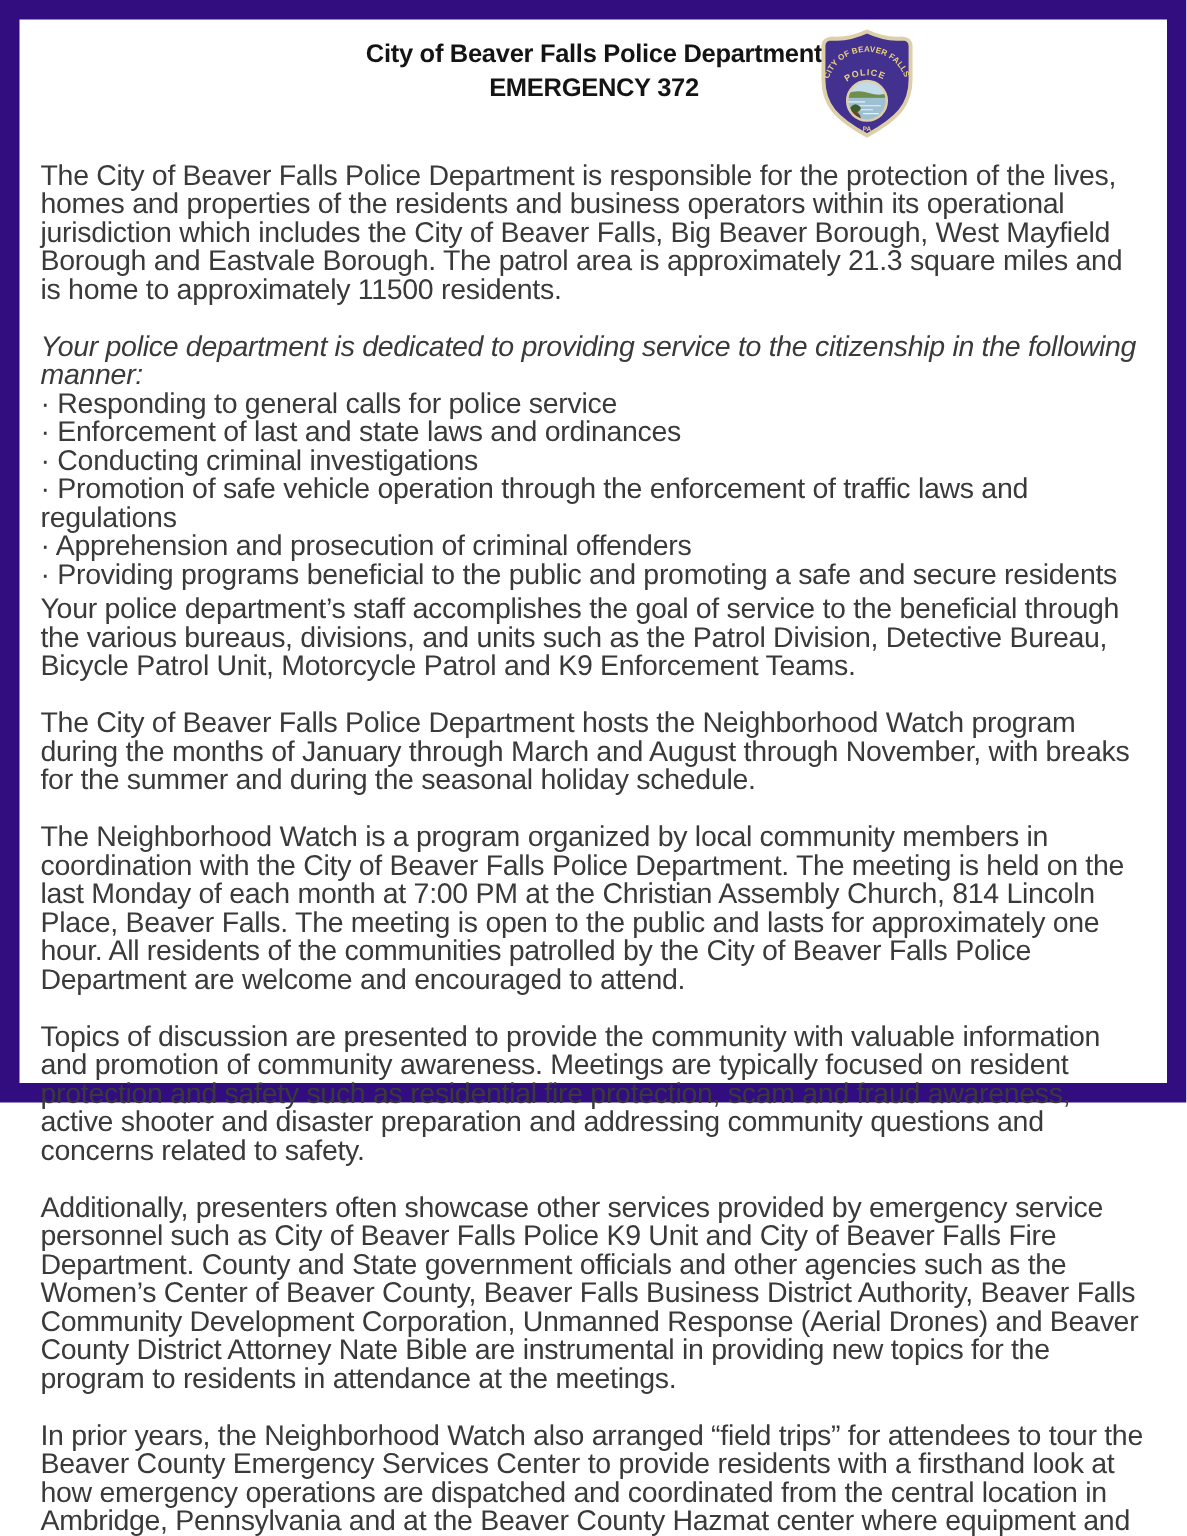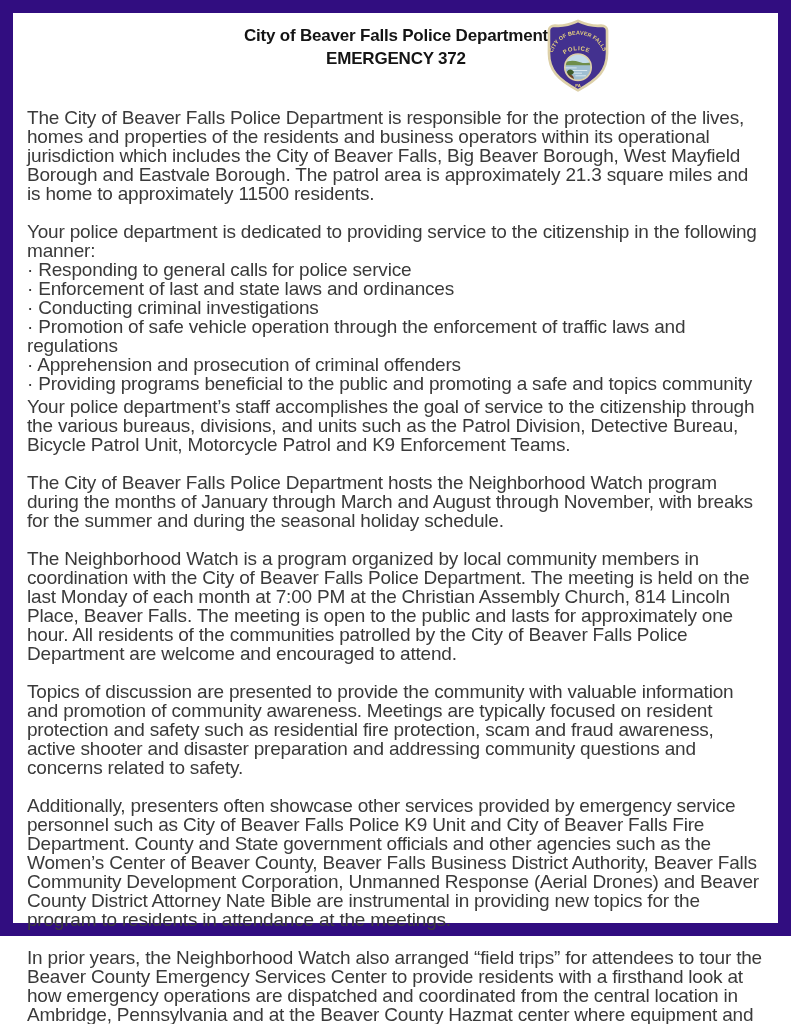--- a/index.html
+++ b/index.html
@@ -13,21 +13,21 @@
   * { box-sizing: border-box; }
   html, body { margin: 0; padding: 0; }
   body {
     width: 791px; height: 1024px;
     background: #ffffff;
     font-family: "Liberation Sans", sans-serif;
     overflow: hidden;
   }
   .page {
     position: relative;
-    width: 791px; height: 936px;
+    width: 791px; height: 735px;
     border: 13px solid var(--border-color);
     background: #ffffff;
     padding: 9px 13px 0 14px;
   }
   .hdr {
     position: relative;
     text-align: center;
     padding-top: 2px;
     min-height: 78px;
   }
@@ -47,21 +47,21 @@
   }
   main { margin-top: 8px; }
   p, .svc-item {
     font-size: 19px;
     line-height: 19px;
     letter-spacing: -0.2px;
     color: var(--text-color);
     margin: 0;
   }
   p { margin-bottom: 19px; }
-  p.nogap { margin-bottom: 0; }
+  p.nogap { margin-bottom: 0; font-style: italic; }
   .svc-list { margin: 0 0 4px 0; padding: 0; list-style: none; }
 </style>
 </head>
 <body>
 
 <div class="page">
 
   <header class="hdr">
     <div>
       <div class="hdr-line">City of Beaver Falls Police Department</div>
@@ -114,24 +114,24 @@
   <main>
     <p>The City of Beaver Falls Police Department is responsible for the protection of the lives, homes and properties of the residents and business operators within its operational jurisdiction which includes the City of Beaver Falls, Big Beaver Borough, West Mayfield Borough and Eastvale Borough. The patrol area is approximately 21.3 square miles and is home to approximately 11500 residents.</p>
 
     <p class="nogap">Your police department is dedicated to providing service to the citizenship in the following manner:</p>
     <ul class="svc-list">
       <li class="svc-item">· Responding to general calls for police service</li>
       <li class="svc-item">· Enforcement of last and state laws and ordinances</li>
       <li class="svc-item">· Conducting criminal investigations</li>
       <li class="svc-item">· Promotion of safe vehicle operation through the enforcement of traffic laws and regulations</li>
       <li class="svc-item">· Apprehension and prosecution of criminal offenders</li>
-      <li class="svc-item">· Providing programs beneficial to the public and promoting a safe and topics community</li>
+      <li class="svc-item">· Providing programs beneficial to the public and promoting a safe and secure residents</li>
     </ul>
 
-    <p>Your police department’s staff accomplishes the goal of service to the citizenship through the various bureaus, divisions, and units such as the Patrol Division, Detective Bureau, Bicycle Patrol Unit, Motorcycle Patrol and K9 Enforcement Teams.</p>
+    <p>Your police department’s staff accomplishes the goal of service to the beneficial through the various bureaus, divisions, and units such as the Patrol Division, Detective Bureau, Bicycle Patrol Unit, Motorcycle Patrol and K9 Enforcement Teams.</p>
     <p>The City of Beaver Falls Police Department hosts the Neighborhood Watch program during the months of January through March and August through November, with breaks for the summer and during the seasonal holiday schedule.</p>
     <p>The Neighborhood Watch is a program organized by local community members in coordination with the City of Beaver Falls Police Department. The meeting is held on the last Monday of each month at 7:00 PM at the Christian Assembly Church, 814 Lincoln Place, Beaver Falls. The meeting is open to the public and lasts for approximately one hour. All residents of the communities patrolled by the City of Beaver Falls Police Department are welcome and encouraged to attend.</p>
     <p>Topics of discussion are presented to provide the community with valuable information and promotion of community awareness. Meetings are typically focused on resident protection and safety such as residential fire protection, scam and fraud awareness, active shooter and disaster preparation and addressing community questions and concerns related to safety.</p>
     <p>Additionally, presenters often showcase other services provided by emergency service personnel such as City of Beaver Falls Police K9 Unit and City of Beaver Falls Fire Department. County and State government officials and other agencies such as the Women’s Center of Beaver County, Beaver Falls Business District Authority, Beaver Falls Community Development Corporation, Unmanned Response (Aerial Drones) and Beaver County District Attorney Nate Bible are instrumental in providing new topics for the program to residents in attendance at the meetings.</p>
     <p>In prior years, the Neighborhood Watch also arranged “field trips” for attendees to tour the Beaver County Emergency Services Center to provide residents with a firsthand look at how emergency operations are dispatched and coordinated from the central location in Ambridge, Pennsylvania and at the Beaver County Hazmat center where equipment and vehicles utilized by the Beaver County Emergency Services Unit tactical team were showcased and operations were explained.</p>
     <p>We are proud to serve our communities and look forward to seeing some new faces at Neighborhood Watch.</p>
   </main>
 
 </div>
 

